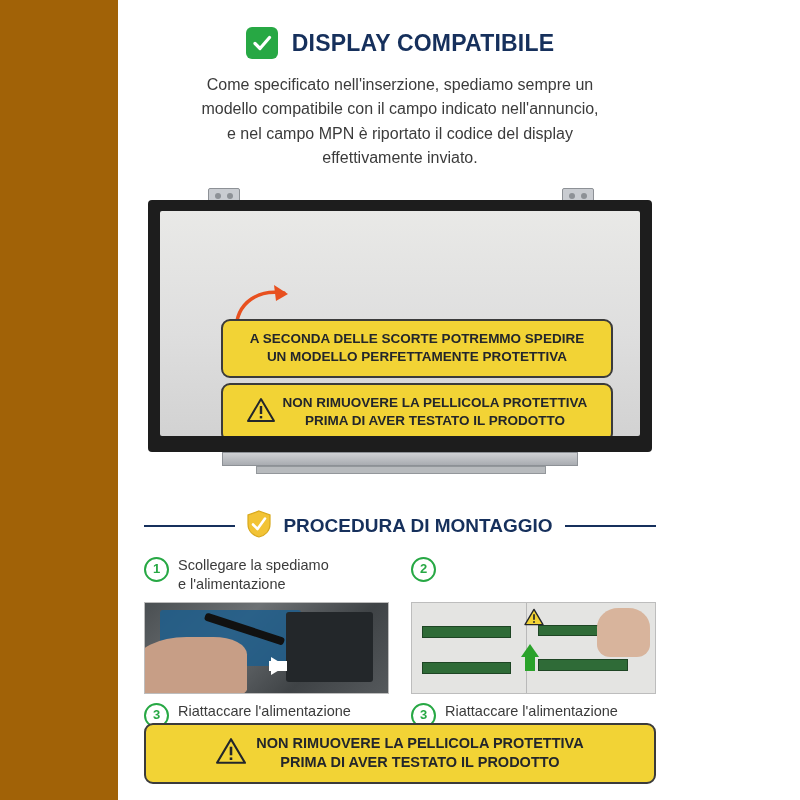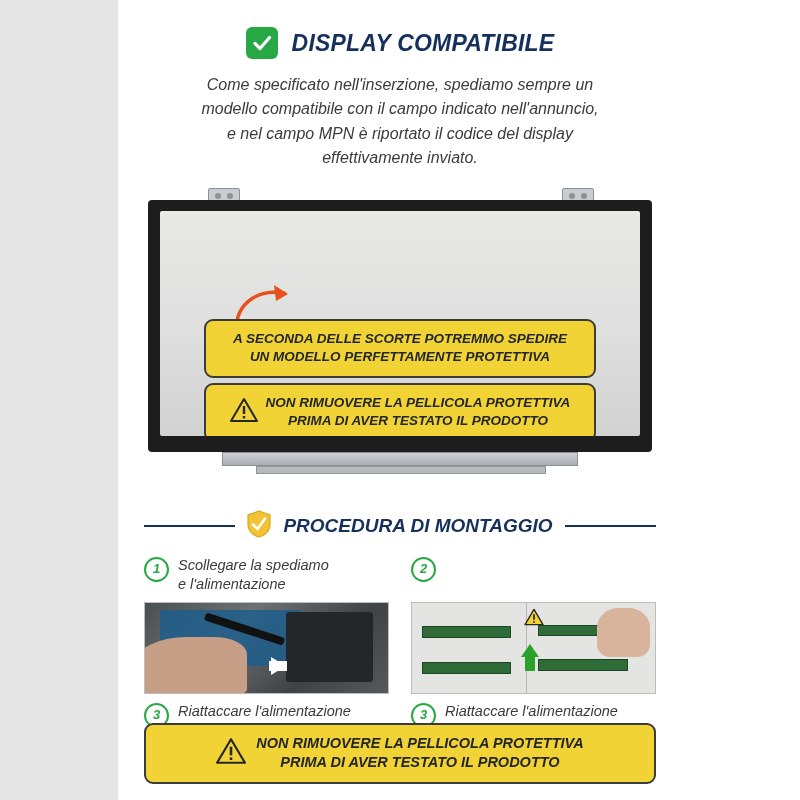--- a/index.html
+++ b/index.html
@@ -10,22 +10,21 @@
     width: 800px;
     height: 800px;
     background: #ffffff;
     font-family: "Liberation Sans", sans-serif;
     overflow: hidden;
   }
   .page {
     position: relative;
     width: 636px;
     height: 800px;
-    background: #e5e5e5;
-    font-style: italic;
+    background: #a16207;
   }
   .sheet {
     position: absolute;
     left: 118px;
     top: 0;
     width: 564px;
     height: 800px;
     background: #ffffff;
   }
 
@@ -116,21 +115,21 @@
     position: relative;
     overflow: hidden;
   }
   .panel-arrow {
     position: absolute;
     left: 70px;
     top: 70px;
   }
   .callout {
     position: absolute;
-    left: 44px;
+    left: 61px;
     width: 392px;
     box-sizing: border-box;
     background: #f2d335;
     border: 2px solid #3b3b3b;
     border-radius: 9px;
     text-align: center;
     color: #23262b;
     font-weight: bold;
     font-size: 13.5px;
     line-height: 1.35;

